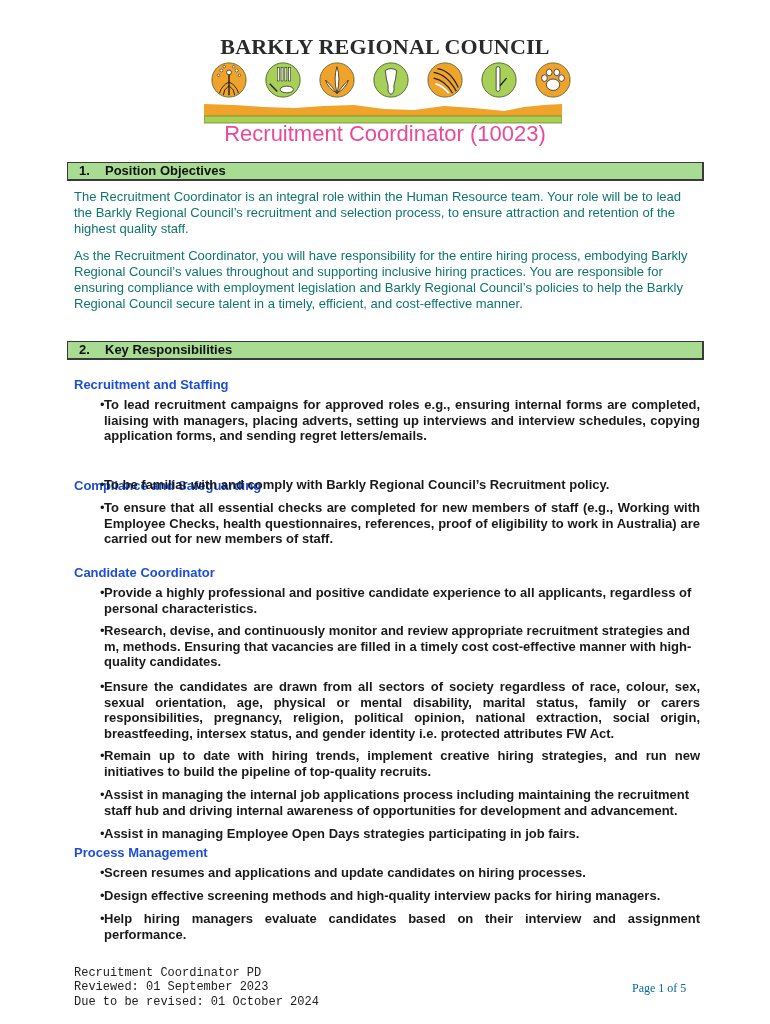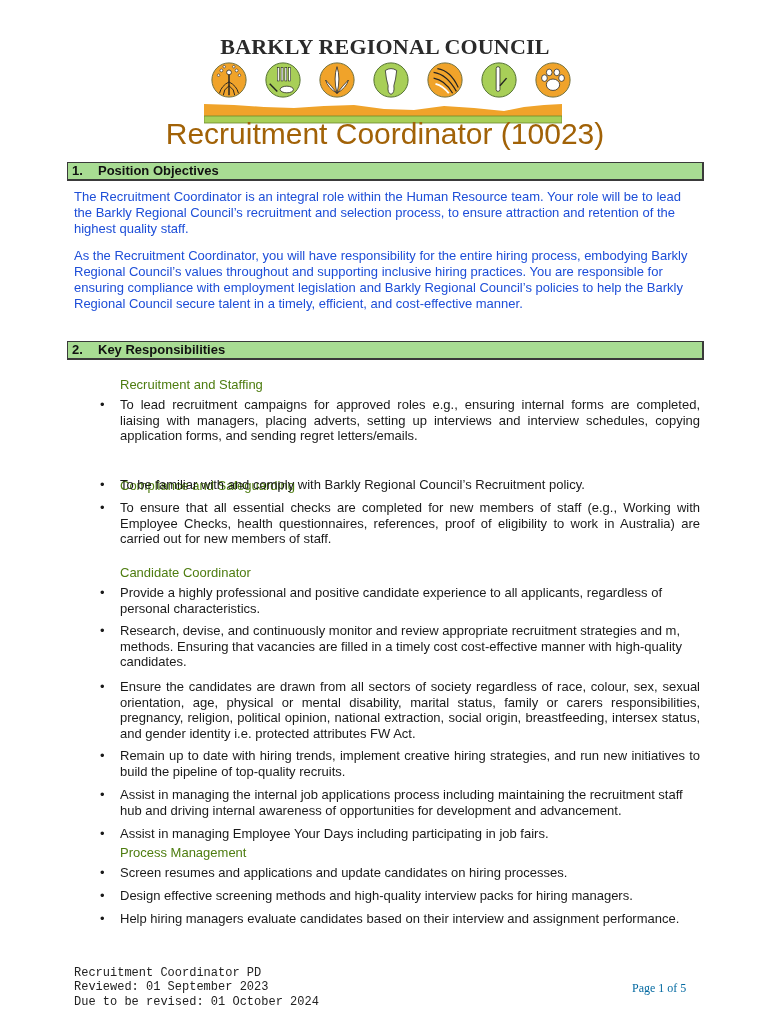--- a/index.html
+++ b/index.html
@@ -11,43 +11,43 @@
       position: absolute; left: 0; top: 0; width: 370px; text-align: center;
       font-family: "Liberation Serif", serif; font-weight: bold; font-size: 22px;
       letter-spacing: 0.2px; color: #2a2a2a; line-height: 26px;
     }
     .logo-icons { position: absolute; left: 6px; top: 27px; width: 360px; height: 44px; }
     .logo-icon { position: absolute; top: 0; width: 38px; height: 38px; }
     .logo-band { position: absolute; left: 4px; top: 68px; width: 358px; height: 22px; }
 
     .doc-title {
       position: absolute; left: 0; top: 120px; width: 770px; text-align: center;
-      font-size: 30px; color: #a16207; line-height: 28px;
+      font-size: 22px; color: #ec4899; line-height: 28px;
     }
 
     .section-header {
       position: absolute; left: 67px; width: 637px; height: 19px;
       background: #a8dc93; border: 1.5px solid #3a3a3a; border-right-width: 2px; border-bottom-width: 2px;
-      font-weight: bold; font-size: 13px; line-height: 16px; padding-left: 4px; color: #111;
+      font-weight: bold; font-size: 13px; line-height: 16px; padding-left: 11px; color: #111;
     }
     .section-header .num { display: inline-block; width: 26px; }
 
     .para {
-      position: absolute; left: 74px; width: 625px; font-size: 13px; line-height: 16px; color: #1d4ed8;
+      position: absolute; left: 74px; width: 625px; font-size: 13px; line-height: 16px; color: #0f766e;
     }
 
     .subhead {
-      position: absolute; left: 74px; font-weight: normal; font-size: 13px; line-height: 16px; color: #4d7c0f; margin-left: 46px;
+      position: absolute; left: 74px; font-weight: bold; font-size: 13px; line-height: 16px; color: #1d4ed8;
     }
 
     .bullet {
       position: absolute; left: 100px; width: 600px; font-size: 13px; line-height: 15.6px; color: #1a1a1a;
     }
     .bullet .dot { position: absolute; left: 0; top: 0; width: 20px; }
-    .bullet .txt { display: block; margin-left: 20px; }
+    .bullet .txt { display: block; margin-left: 4px; font-weight: bold; }
     .bullet.justify .txt { text-align: justify; text-align-last: left; }
 
     .footer-left {
       position: absolute; left: 74px; top: 966px; font-family: Liberation Mono, monospace;
       font-size: 12px; line-height: 14.3px; color: #222;
     }
     .footer-right {
       position: absolute; left: 632px; top: 981px; font-family: "Liberation Serif", serif;
       font-size: 12px; line-height: 14px; color: #0369a1;
     }
@@ -160,21 +160,21 @@
 <div class="bullet justify" style="top:748px">
   <span class="dot">•</span>
   <span class="txt">Remain up to date with hiring trends, implement creative hiring strategies, and run new initiatives to build the pipeline of top-quality recruits.</span>
 </div>
 <div class="bullet" style="top:787px">
   <span class="dot">•</span>
   <span class="txt">Assist in managing the internal job applications process including maintaining the recruitment staff hub and driving internal awareness of opportunities for development and advancement.</span>
 </div>
 <div class="bullet" style="top:826px">
   <span class="dot">•</span>
-  <span class="txt">Assist in managing Employee Your Days including participating in job fairs.</span>
+  <span class="txt">Assist in managing Employee Open Days strategies participating in job fairs.</span>
 </div>
 
 <div class="subhead" style="top:845px">Process Management</div>
 <div class="bullet" style="top:865px">
   <span class="dot">•</span>
   <span class="txt">Screen resumes and applications and update candidates on hiring processes.</span>
 </div>
 <div class="bullet" style="top:888px">
   <span class="dot">•</span>
   <span class="txt">Design effective screening methods and high-quality interview packs for hiring managers.</span>

